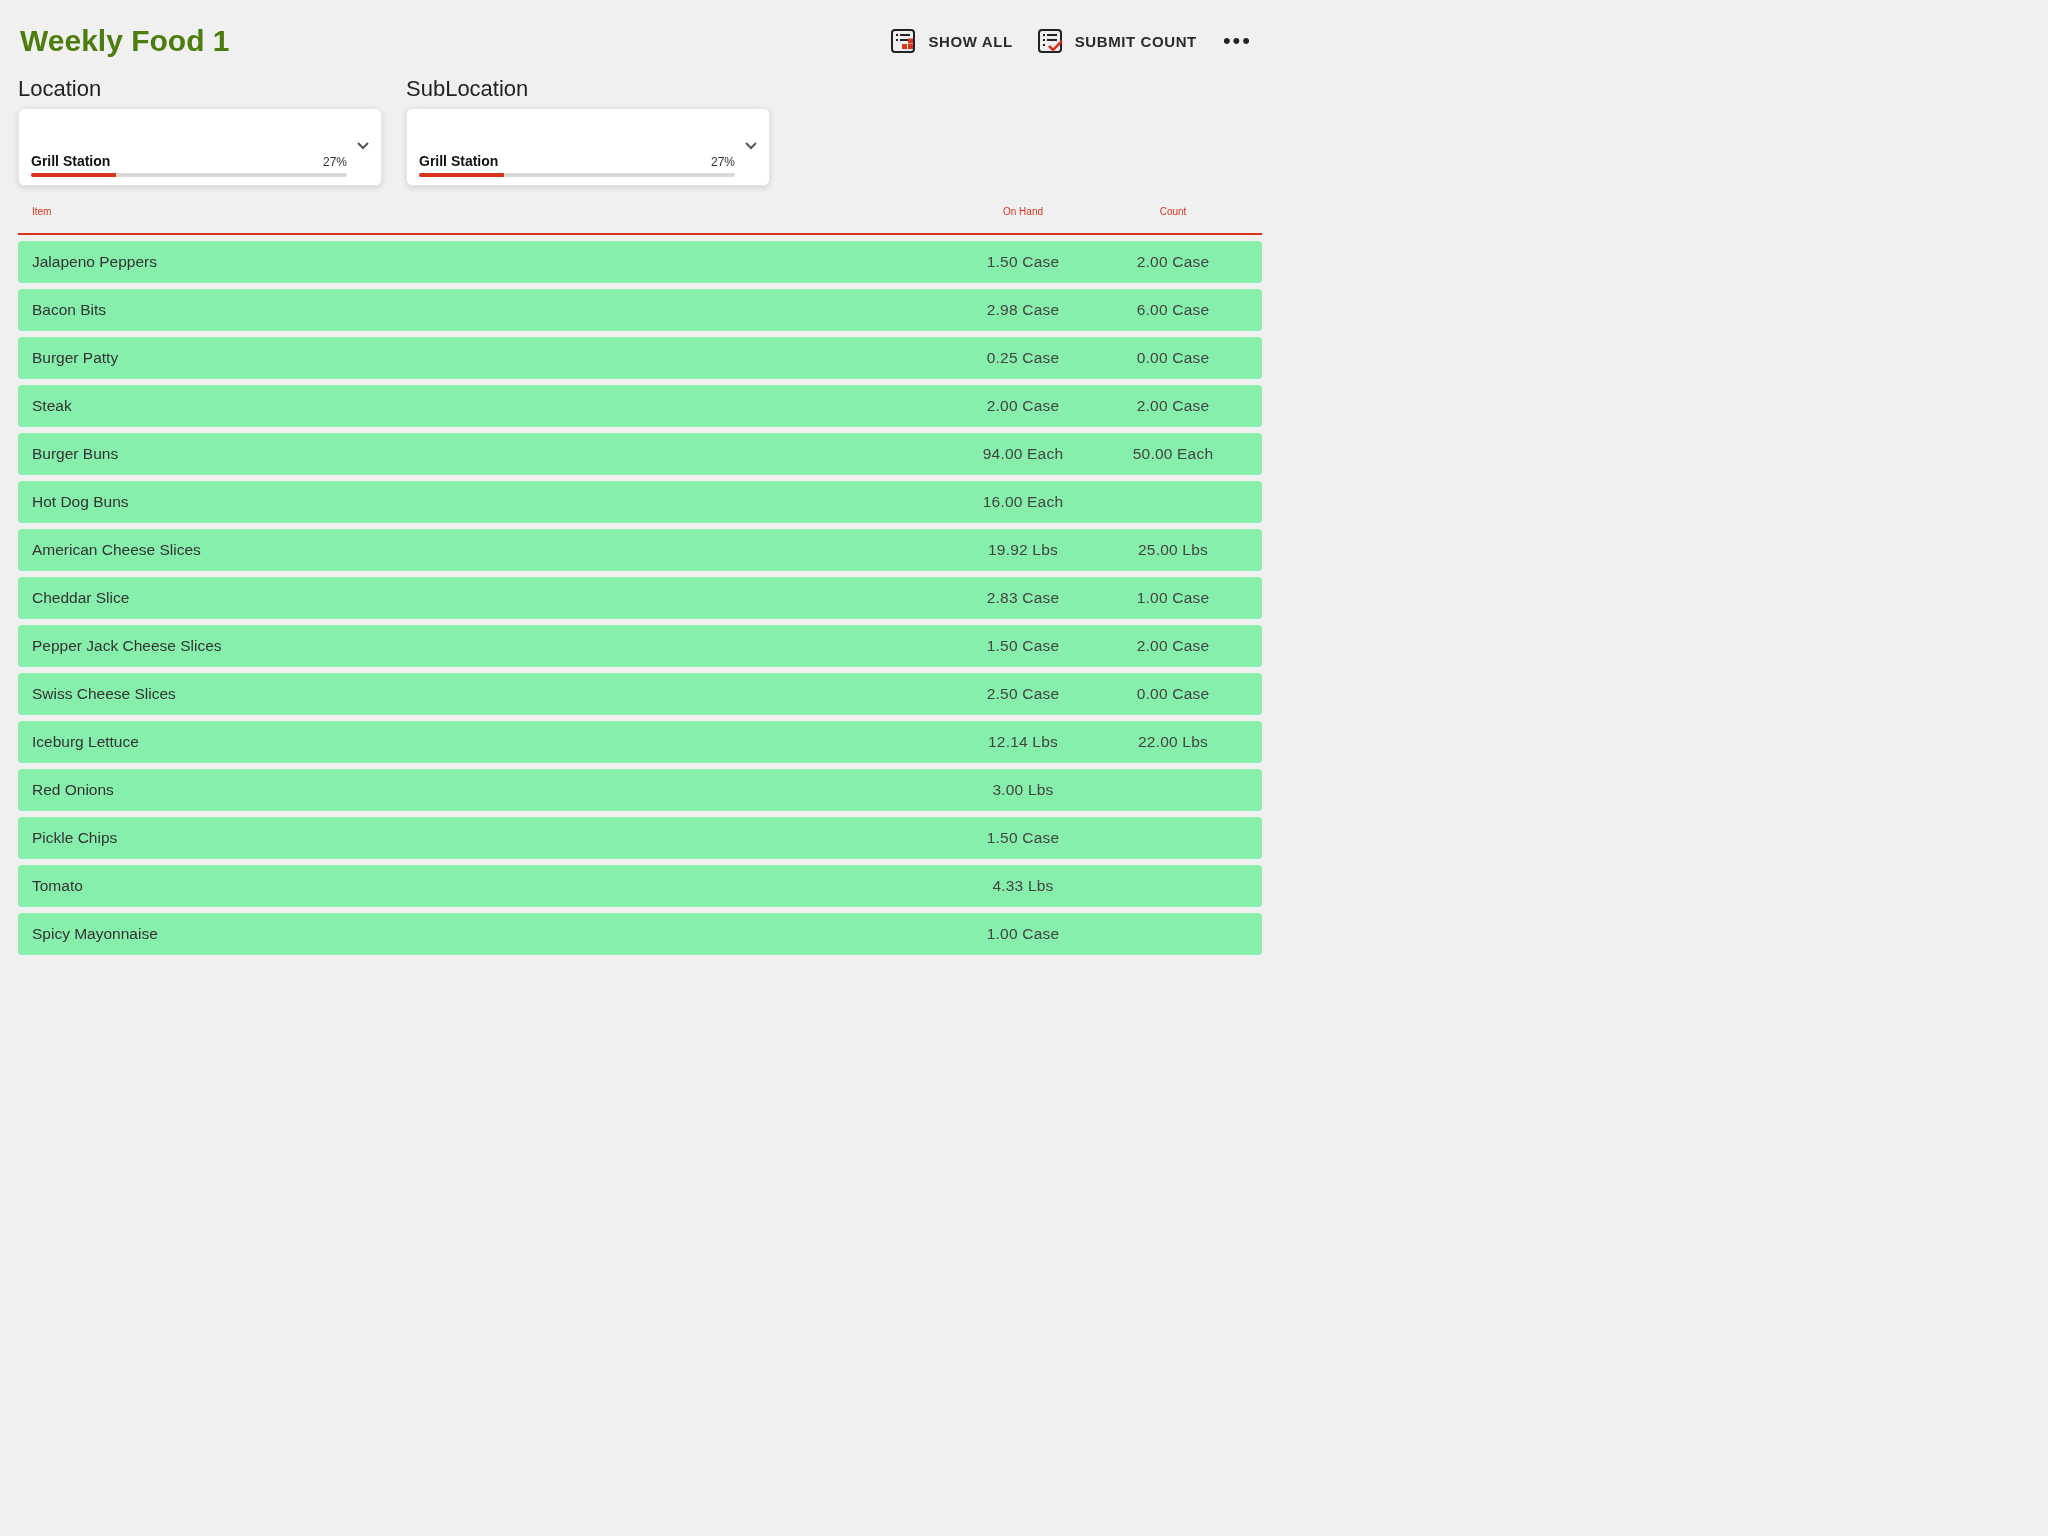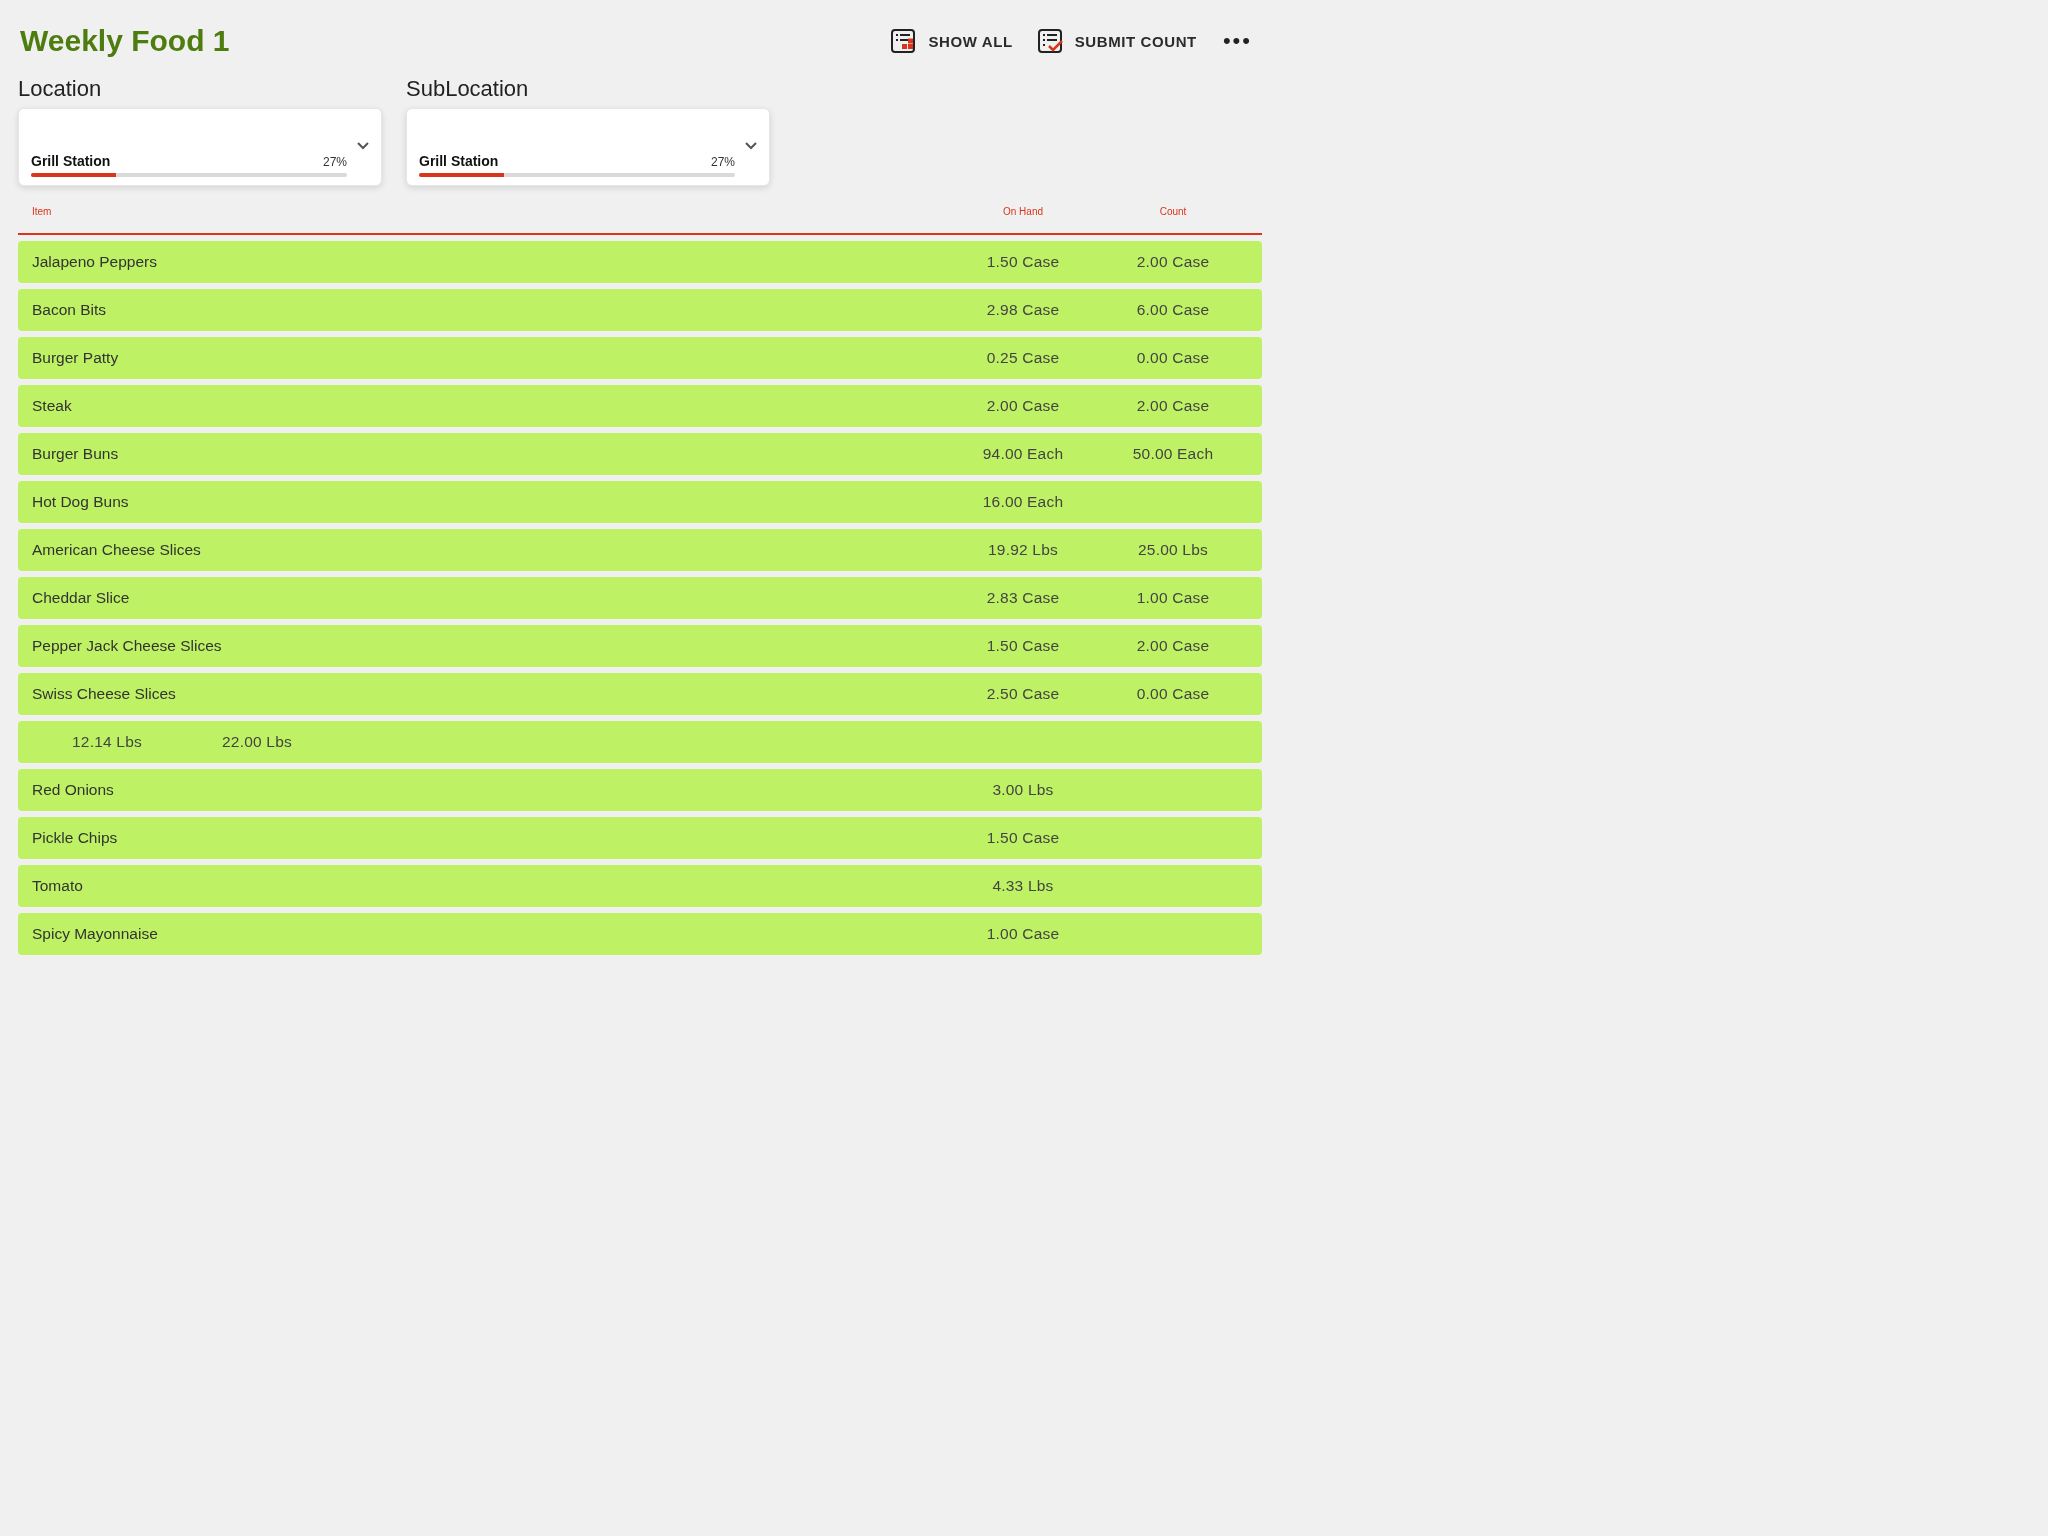--- a/index.html
+++ b/index.html
@@ -124,21 +124,21 @@
     color: #d9341c;
     font-size: 10px;
   }
   .col-item   { flex: 1; }
   .col-onhand { width: 150px; text-align: center; }
   .col-count  { width: 150px; text-align: center; }
 
   .rows { }
   .row {
     display: flex;
-    background: #bef264;
+    background: #86efac;
     border-radius: 4px;
     margin-top: 6px;
     padding: 12px 14px;
     font-size: 15.5px;
     color: #333;
     align-items: center;
     cursor: pointer;
   }
   .row .col-item { color: #333; }
   .row .col-onhand, .row .col-count {
@@ -288,20 +288,21 @@
           <div class="col-item">Pepper Jack Cheese Slices</div>
           <div class="col-onhand">1.50 Case</div>
           <div class="col-count">2.00 Case</div>
         </div>
         <div class="row">
           <div class="col-item">Swiss Cheese Slices</div>
           <div class="col-onhand">2.50 Case</div>
           <div class="col-count">0.00 Case</div>
         </div>
         <div class="row">
+          <div class="col-item">Iceburg Lettuce</div>
           <div class="col-onhand">12.14 Lbs</div>
           <div class="col-count">22.00 Lbs</div>
         </div>
         <div class="row">
           <div class="col-item">Red Onions</div>
           <div class="col-onhand">3.00 Lbs</div>
           <div class="col-count"></div>
         </div>
         <div class="row">
           <div class="col-item">Pickle Chips</div>

